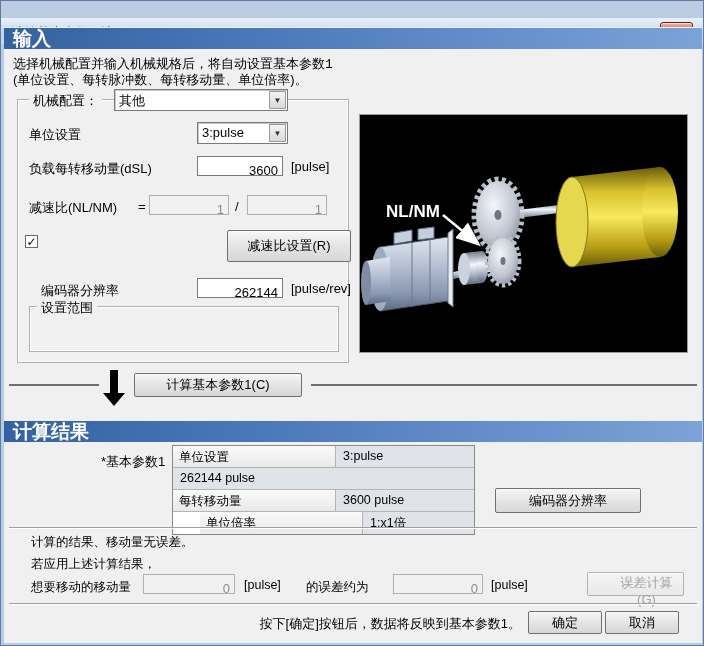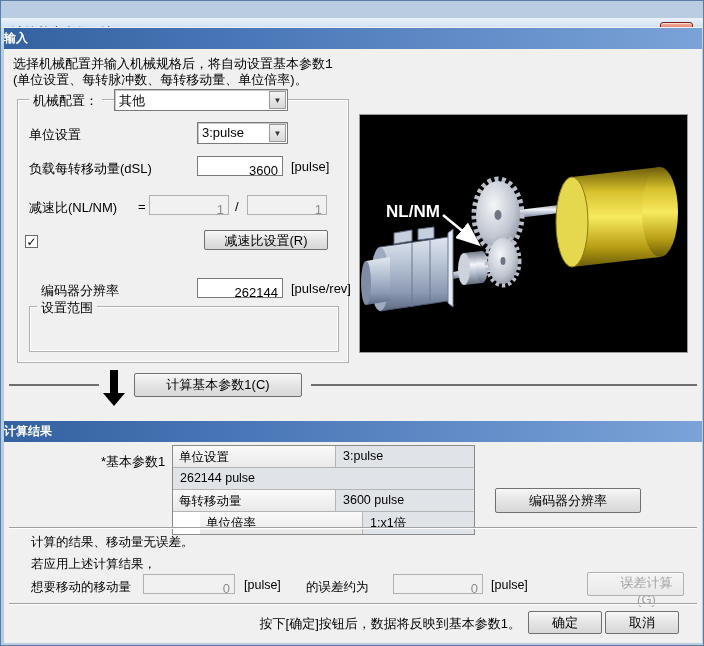--- a/index.html
+++ b/index.html
@@ -8,21 +8,21 @@
   .titlebar{position:absolute;left:0;top:0;width:704px;height:26px;
     background:linear-gradient(#eaf2fb,#cfdff3 40%,#bdd2ea 60%,#c8daee);margin-top:17px;}
   .title-text{position:absolute;left:10px;top:6px;font-size:13px;color:#111;}
   .close-btn{position:absolute;right:12px;top:4px;width:33px;height:19px;border:1px solid #771e12;border-radius:3px;
     background:linear-gradient(#f3b5a5,#d9705a 40%,#b8412c 55%,#9c2c18);
     color:#fff;font-size:12px;font-weight:bold;text-align:center;line-height:17px;
     box-shadow:inset 0 1px 0 rgba(255,255,255,.6);cursor:default;}
   .client{position:absolute;left:3px;top:26px;width:698px;height:616px;background:#f0f0f0;}
   .section-hdr{position:absolute;left:3px;width:698px;height:21px;
     background:linear-gradient(90deg,#34619f 0%,#4a77b8 35%,#7ba3d8 100%);
-    color:#fff;font-weight:bold;font-size:12px;line-height:21px;}
+    color:#fff;font-weight:bold;font-size:19px;line-height:21px;padding-left:9px;}
   .lbl{position:absolute;font-size:13px;color:#000;white-space:nowrap;}
   .fieldset{position:absolute;border:1px solid #b0b0b0;box-shadow:inset 0 0 0 1px #ffffff;background:transparent;}
   .legend{position:absolute;background:#f0f0f0;padding:0 4px;font-size:13px;white-space:nowrap;}
   .combo{position:absolute;height:22px;background:#fff;border:1px solid #7a7a7a;box-shadow:inset 1px 1px 0 #c8c8c8;}
   .combo .val{position:absolute;left:4px;top:2px;font-size:13px;}
   .combo .drop{position:absolute;right:1px;top:1px;bottom:1px;width:17px;border:1px solid #9a9a9a;
     background:linear-gradient(#f4f4f4,#d8d8d8);font-size:8px;color:#333;text-align:center;line-height:18px;}
   .tbox{position:absolute;height:20px;background:#fff;border:1px solid #7a7a7a;font-size:13px;
     text-align:right;padding:9px 4px 0 2px;color:#000;}
   .tbox:disabled,.tbox.dis{background:#f1f1f1;color:#8d8d8d;border:1px solid #b0b0b0;}
@@ -83,21 +83,21 @@
 
   <div class="lbl" style="left:28px;top:198px;">减速比(NL/NM)</div>
   <div class="lbl" style="left:137px;top:198px;">=</div>
   <input class="tbox dis" disabled="" style="left: 148px; top: 194px; width: 80px;" value="1">
   <div class="lbl" style="left:234px;top:198px;">/</div>
   <input class="tbox dis" disabled="" style="left: 246px; top: 194px; width: 80px;" value="1">
 
   <div class="checkbox" style="left:24px;top:234px;">
     <span>✓</span>
   </div>
-  <button class="btn" style="left:203px;top:229px;width:124px;height:20px;">减速比设置(R)</button>
+  <button class="btn" style="left:226px;top:229px;width:124px;height:32px;">减速比设置(R)</button>
 
   <div class="lbl" style="left:40px;top:281px;">编码器分辨率</div>
   <input class="tbox" style="left: 196px; top: 277px; width: 86px;" value="262144">
   <div class="lbl" style="left:290px;top:280px;">[pulse/rev]</div>
 
   <div class="fieldset" style="left:28px;top:305px;width:310px;height:46px;"></div>
   <div class="legend" style="left:36px;top:298px;">设置范围</div>
 
   <div class="imgbox">
     <svg width="327" height="237" viewBox="0 0 327 237">

